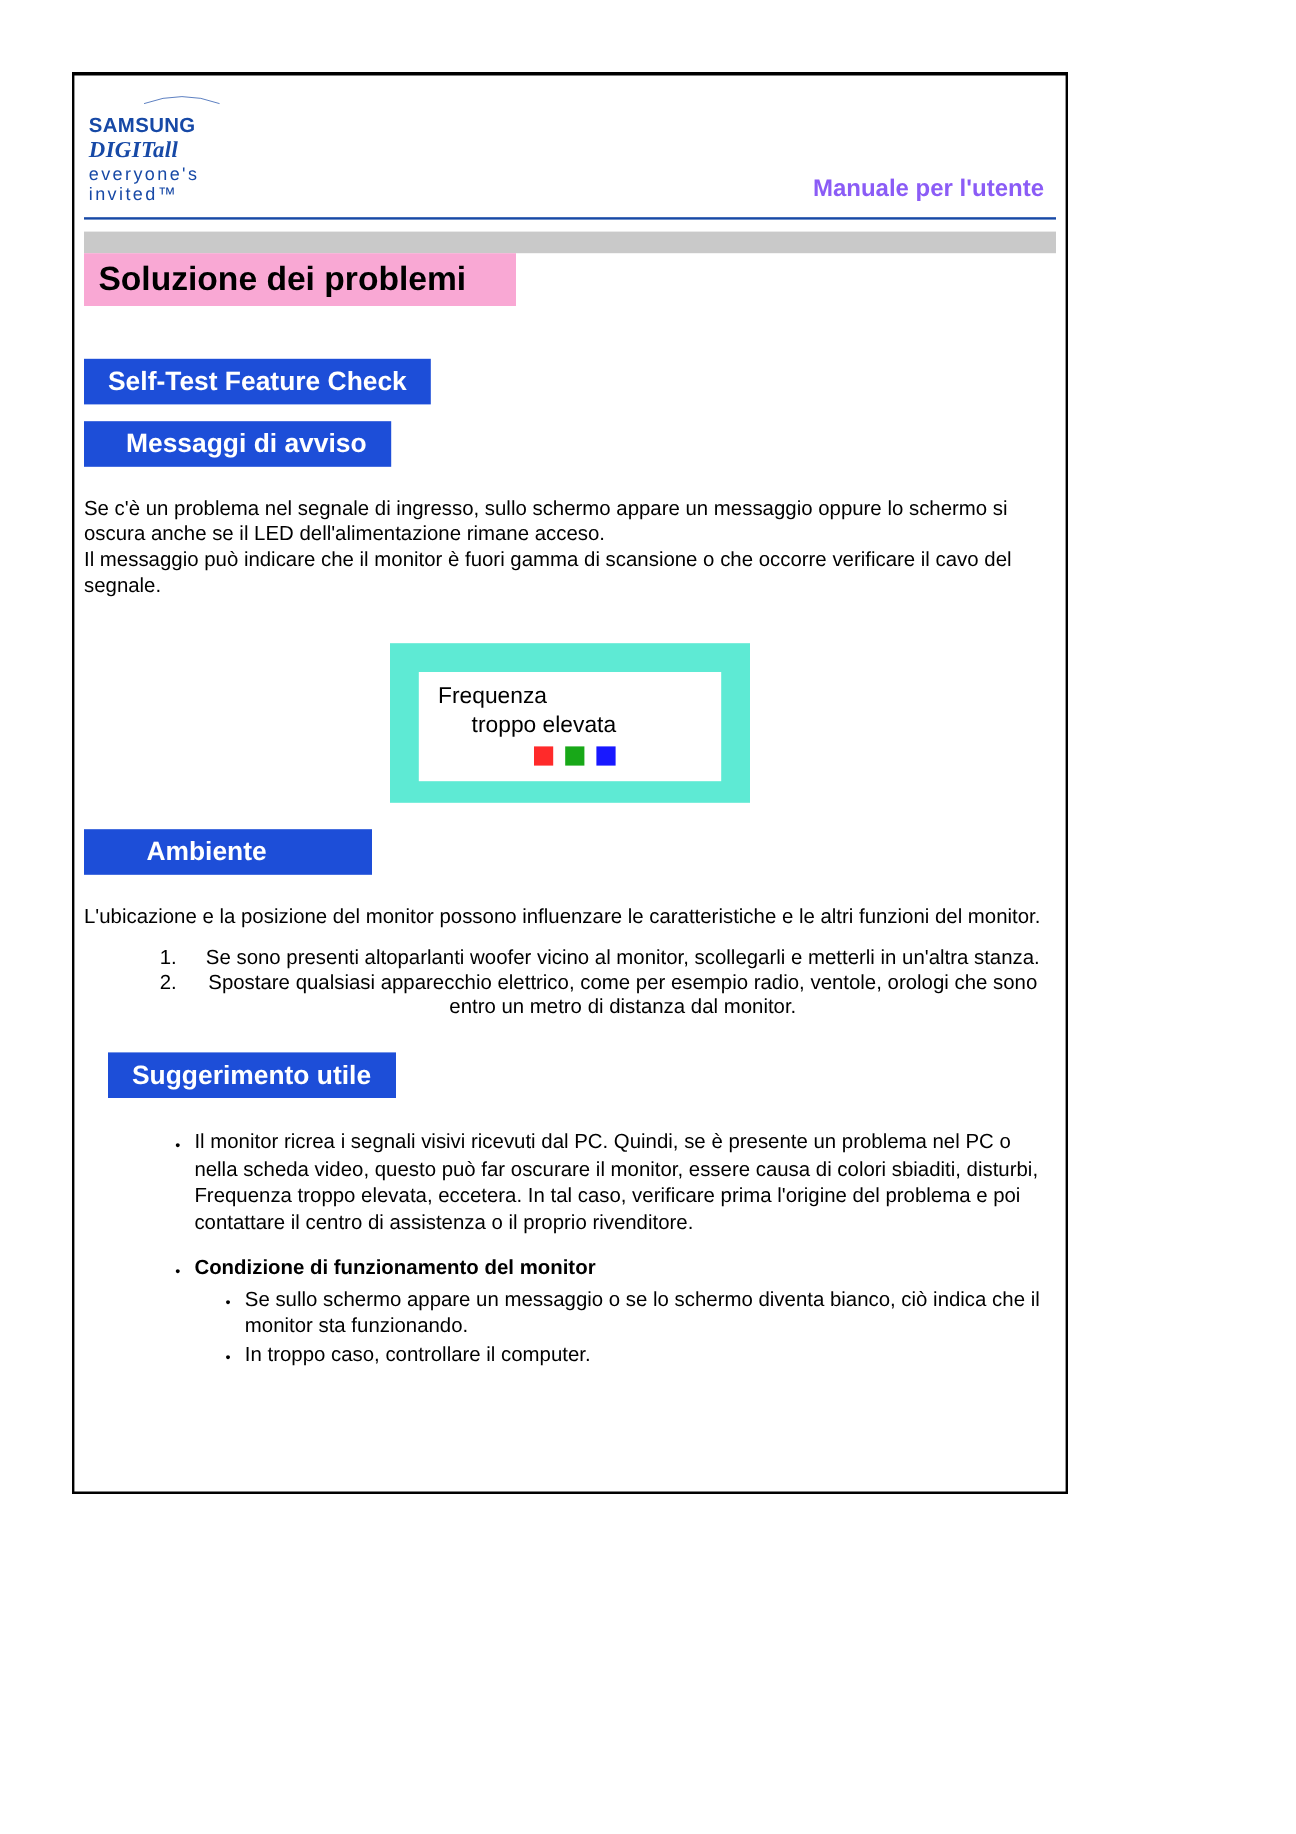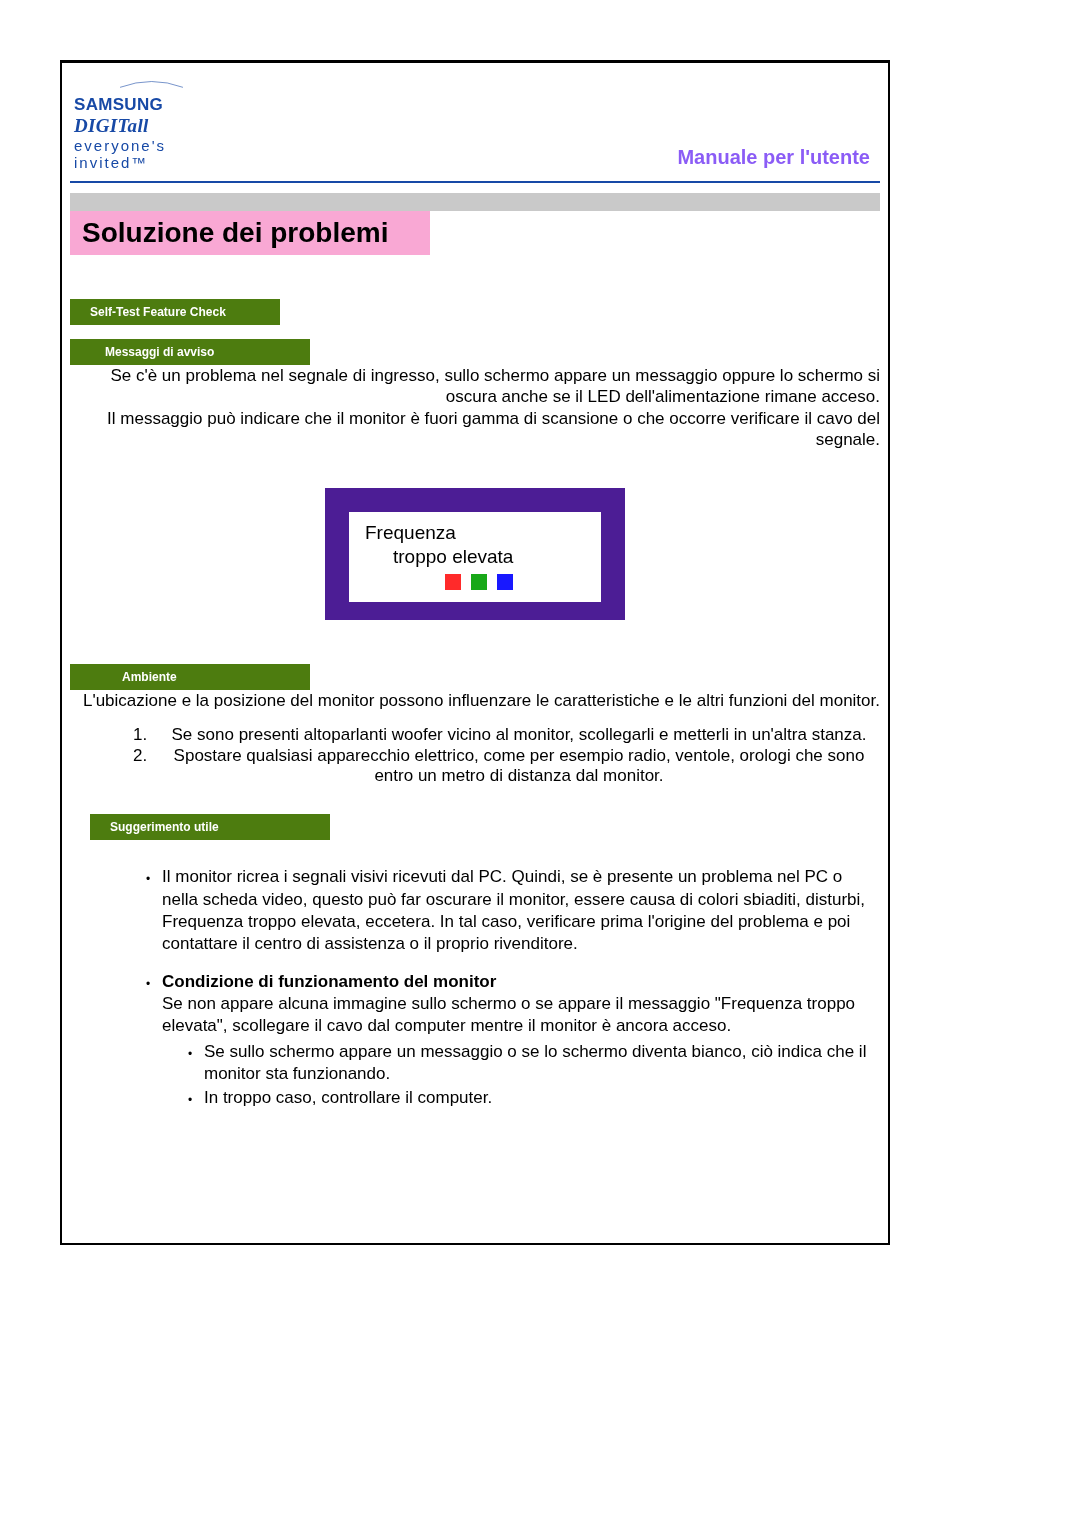--- a/index.html
+++ b/index.html
@@ -81,24 +81,24 @@
   }
   .page-title {
     font-size: 28px;
     font-weight: bold;
     padding: 6px 0 6px 12px;
   }
   .content {
     padding: 0 8px 0 8px;
   }
   .tab-blue {
-    background: #4d7c0f;
+    background: #1d4ed8;
     color: #fff;
     font-weight: bold;
-    font-size: 12px;
+    font-size: 22px;
     display: inline-block;
     padding: 6px 20px 6px 20px;
     margin-top: 44px;
     min-width: 210px;
     box-sizing: border-box;
   }
   .tab-blue.small {
     min-width: 240px;
     padding-left: 35px;
     margin-top: 14px;
@@ -110,26 +110,26 @@
   }
   .tab-blue.tip {
     min-width: 240px;
     padding-left: 20px;
     margin-top: 28px;
     margin-left: 20px;
   }
   .para {
     font-size: 17px;
     line-height: 1.25;
-    text-align: right;
+    margin-top: 24px;
   }
   .warning-box {
     width: 300px;
-    margin: 38px auto 30px auto;
-    background: #4c1d95;
+    margin: 38px auto 8px auto;
+    background: #5eead4;
     padding: 24px 24px 18px 24px;
     box-sizing: border-box;
   }
   .warning-inner {
     background: #fff;
     padding: 10px 8px 8px 16px;
     font-family: Arial, sans-serif;
   }
   .warning-inner .line1 {
     font-size: 19px;
@@ -259,21 +259,20 @@
       </ol>
 
       <div class="tab-blue tip">Suggerimento utile</div>
 
       <ul class="tips">
         <li>
           <span>Il monitor ricrea i segnali visivi ricevuti dal PC. Quindi, se è presente un problema nel PC o nella scheda video, questo può far oscurare il monitor, essere causa di colori sbiaditi, disturbi, Frequenza troppo elevata, eccetera. In tal caso, verificare prima l'origine del problema e poi contattare il centro di assistenza o il proprio rivenditore.</span>
         </li>
         <li>
           <span class="bold">Condizione di funzionamento del monitor</span><br>
-          <span>Se non appare alcuna immagine sullo schermo o se appare il messaggio "Frequenza troppo elevata", scollegare il cavo dal computer mentre il monitor è ancora acceso.</span>
           <ul class="sub">
             <li>Se sullo schermo appare un messaggio o se lo schermo diventa bianco, ciò indica che il monitor sta funzionando.</li>
             <li>In troppo caso, controllare il computer.</li>
           </ul>
         </li>
       </ul>
 
     </div>
 
   </div>

